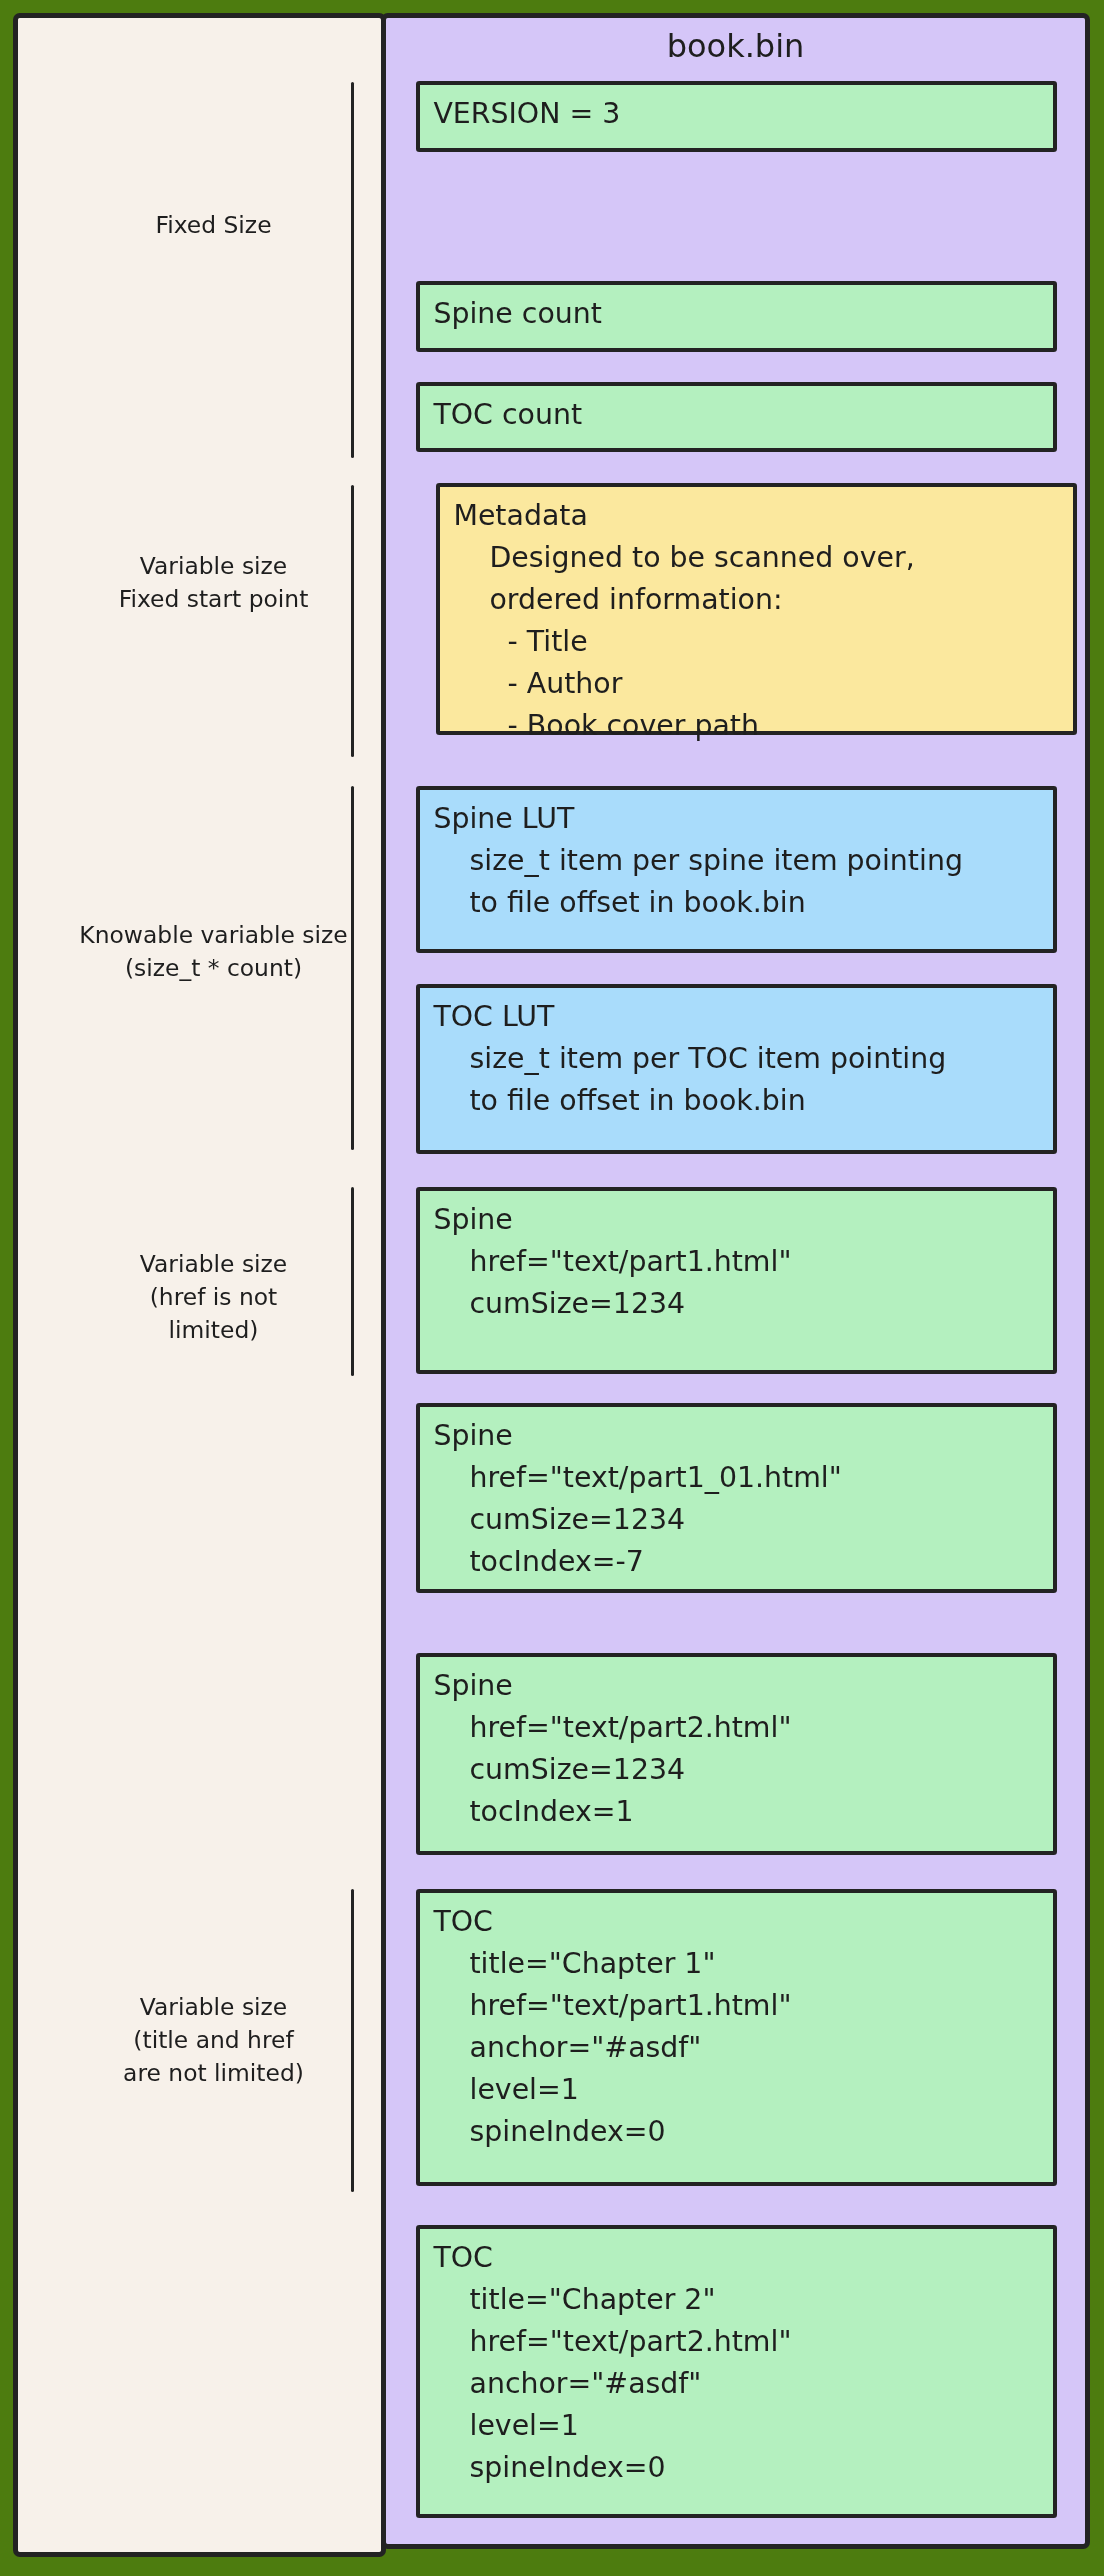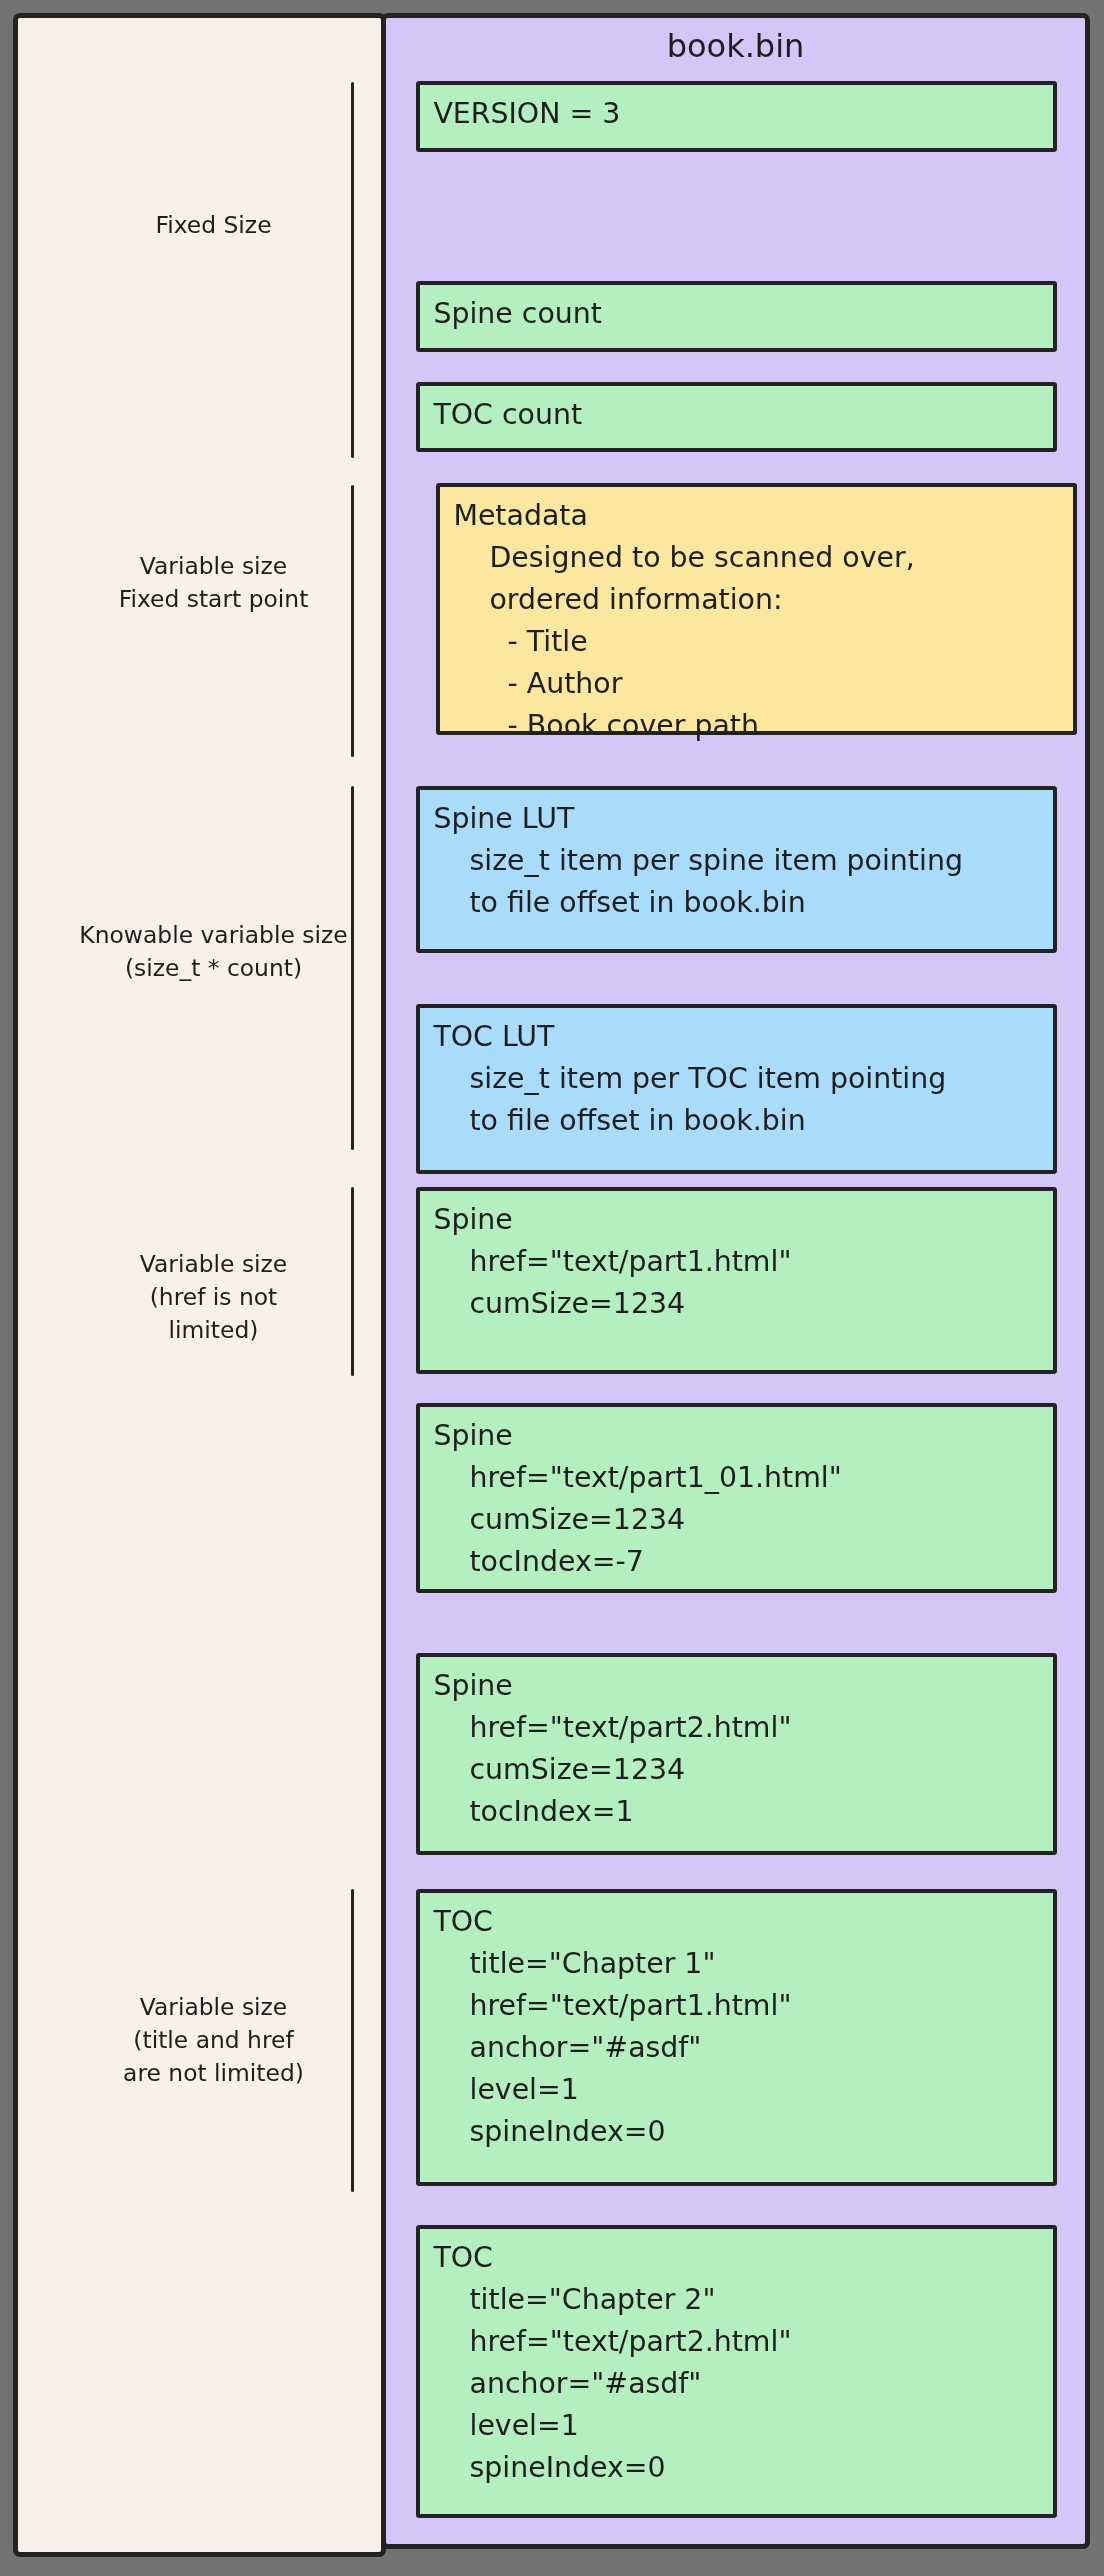--- a/index.html
+++ b/index.html
@@ -1,18 +1,18 @@
 <!DOCTYPE html>
 <html style="font-size:13.4px"><head>
 <meta charset="utf-8">
 <style>
   html,body { margin:0; padding:0; background:#ffffff; }
   .canvas {
     position:relative; width:1104px; height:2576px;
-    background:#737373; overflow:hidden;
+    background:#4d7c0f; overflow:hidden;
     font-family:"DejaVu Sans", sans-serif; color:#1e1e1e;
   }
   .panel {
     position:absolute; box-sizing:border-box;
     border:5px solid #232323; border-radius:6.7px;
   }
   .left-panel  { left:13.4px; top:13.4px; width:373px; height:2544px; background:#f7f1ea; }
   .right-panel { left:381px; top:13.4px; width:709px; height:2536px; background:#d5c6f8; }
   .file-title {
     position:absolute; left:381px; top:27px; width:709px;
@@ -89,21 +89,21 @@
     <div class="box-line">      - Title</div>
     <div class="box-line">      - Author</div>
     <div class="box-line">      - Book cover path</div>
   </div>
 
   <div class="box blue" style="top:786px; height:167px;">
     <div class="box-line">Spine LUT</div>
     <div class="box-line">    size_t item per spine item pointing</div>
     <div class="box-line">    to file offset in book.bin</div>
   </div>
-  <div class="box blue" style="top:984px; height:170px;margin-top:20px;">
+  <div class="box blue" style="top:984px; height:170px;">
     <div class="box-line">TOC LUT</div>
     <div class="box-line">    size_t item per TOC item pointing</div>
     <div class="box-line">    to file offset in book.bin</div>
   </div>
 
   <div class="box green" style="top:1187px; height:187px;">
     <div class="box-line">Spine</div>
     <div class="box-line">    href="text/part1.html"</div>
     <div class="box-line">    cumSize=1234</div>
   </div>

